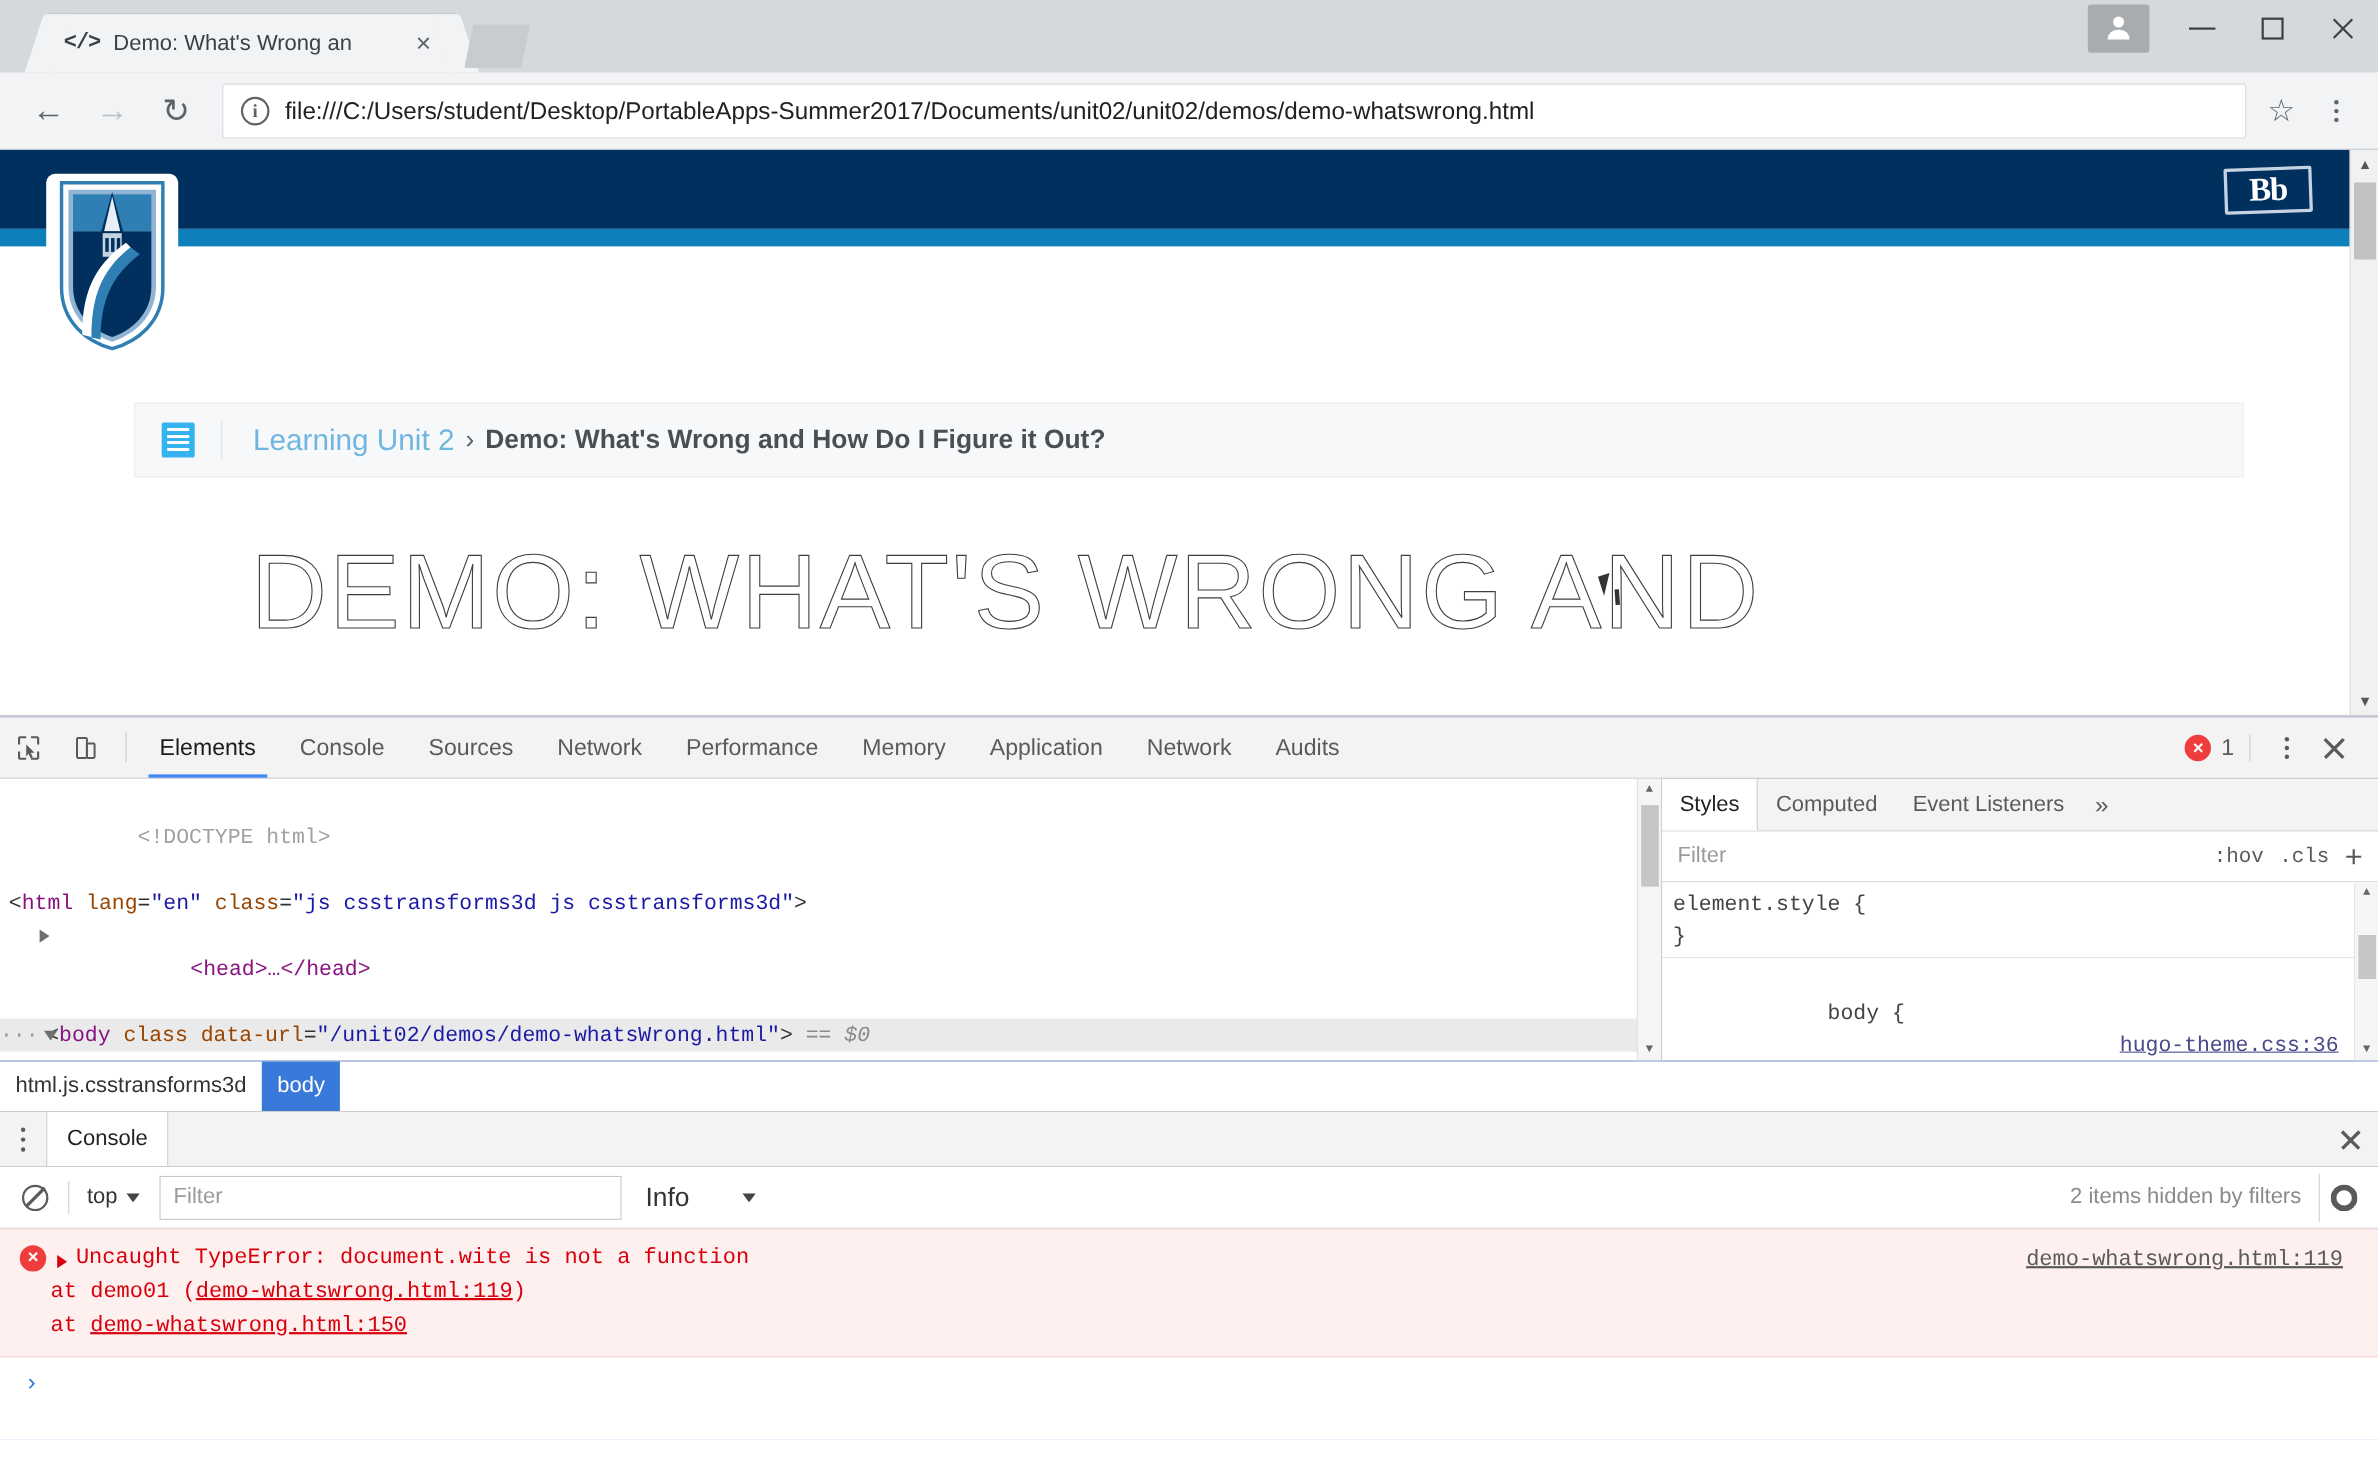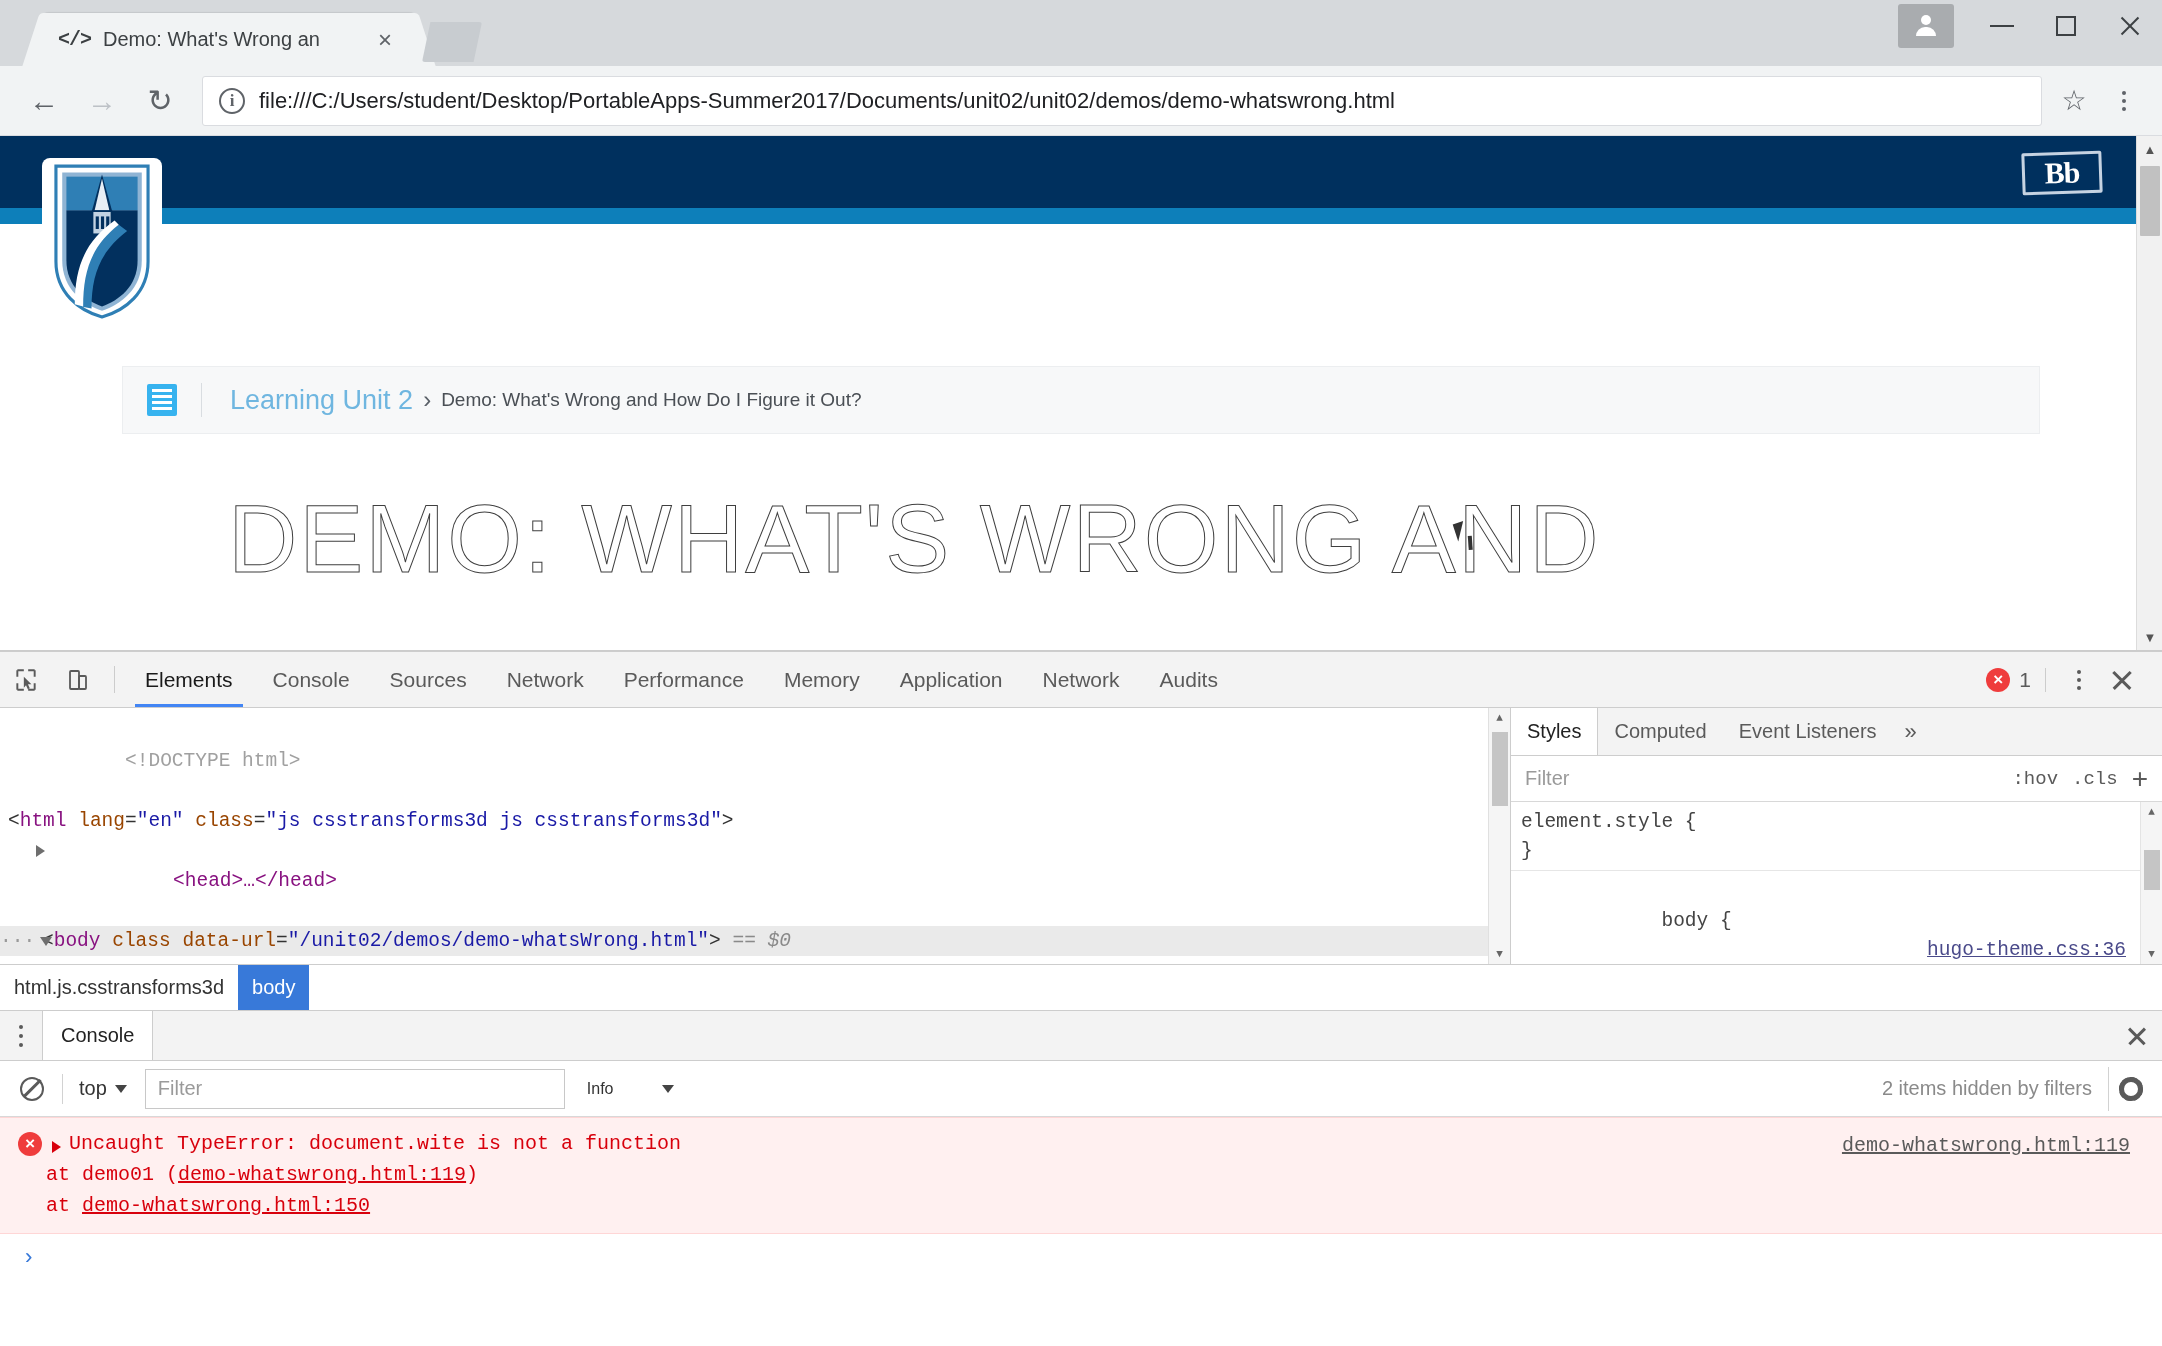--- a/index.html
+++ b/index.html
@@ -165,21 +165,21 @@
     width: 30px; height: 32px; background: #37b3ef; border-radius: 2px;
     position: relative; flex: none; margin-right: 24px;
   }
   .bc-icon:before {
     content: ""; position: absolute; left: 5px; top: 5px; right: 5px; bottom: 5px;
     background: repeating-linear-gradient(#fff 0 3px, #37b3ef 3px 6px);
   }
   .bc-sep { width: 1px; height: 34px; background: #d9dde1; margin-right: 28px; }
   .bc-link { font-size: 27px; color: #6fb6e0; }
   .bc-arrow { font-size: 24px; color: #5a6068; margin: 0 10px; }
-  .bc-current { font-size: 19px; color: #4a4f55; }
+  .bc-current { font-size: 24px; color: #4a4f55; font-weight: bold; }
   .page-heading {
     position: absolute; left: 228px; top: 348px;
     font-size: 96px; color: #3f3f3f; letter-spacing: 2px;
     font-family: "Liberation Sans", sans-serif;
     -webkit-text-stroke: 1px #3f3f3f; color: transparent;
     white-space: nowrap;
   }
   .cursor-arrow {
     position: absolute; left: 1455px; top: 385px; width: 0; height: 0;
     border-left: 11px solid #333; border-right: 8px solid transparent;
@@ -378,21 +378,21 @@
   .ctx-select {
     display: flex; align-items: center; gap: 8px; font-size: 20px; color: #333; padding: 0 8px;
   }
   .caret { width: 0; height: 0; border-left: 6px solid transparent; border-right: 6px solid transparent; border-top: 8px solid #444; }
   .console-filter {
     width: 420px; height: 40px; border: 1px solid #c8c8c8; background: #fff;
     display: flex; align-items: center; padding: 0 12px; margin-left: 10px;
   }
   .console-filter span { font-size: 20px; color: #9a9a9a; }
   .level-select {
-    display: flex; align-items: center; gap: 48px; font-size: 16px; color: #333;
+    display: flex; align-items: center; gap: 48px; font-size: 24px; color: #333;
     margin-left: 22px;
   }
   .hidden-note { margin-left: auto; font-size: 20px; color: #8a8a8a; padding-right: 16px; }
   .gear-btn {
     width: 44px; height: 44px; display: flex; align-items: center; justify-content: center;
     border-left: 1px solid #d2d2d2;
   }
   .gear {
     width: 24px; height: 24px; border-radius: 50%; border: 5px solid #5a5a5a;
     position: relative;

